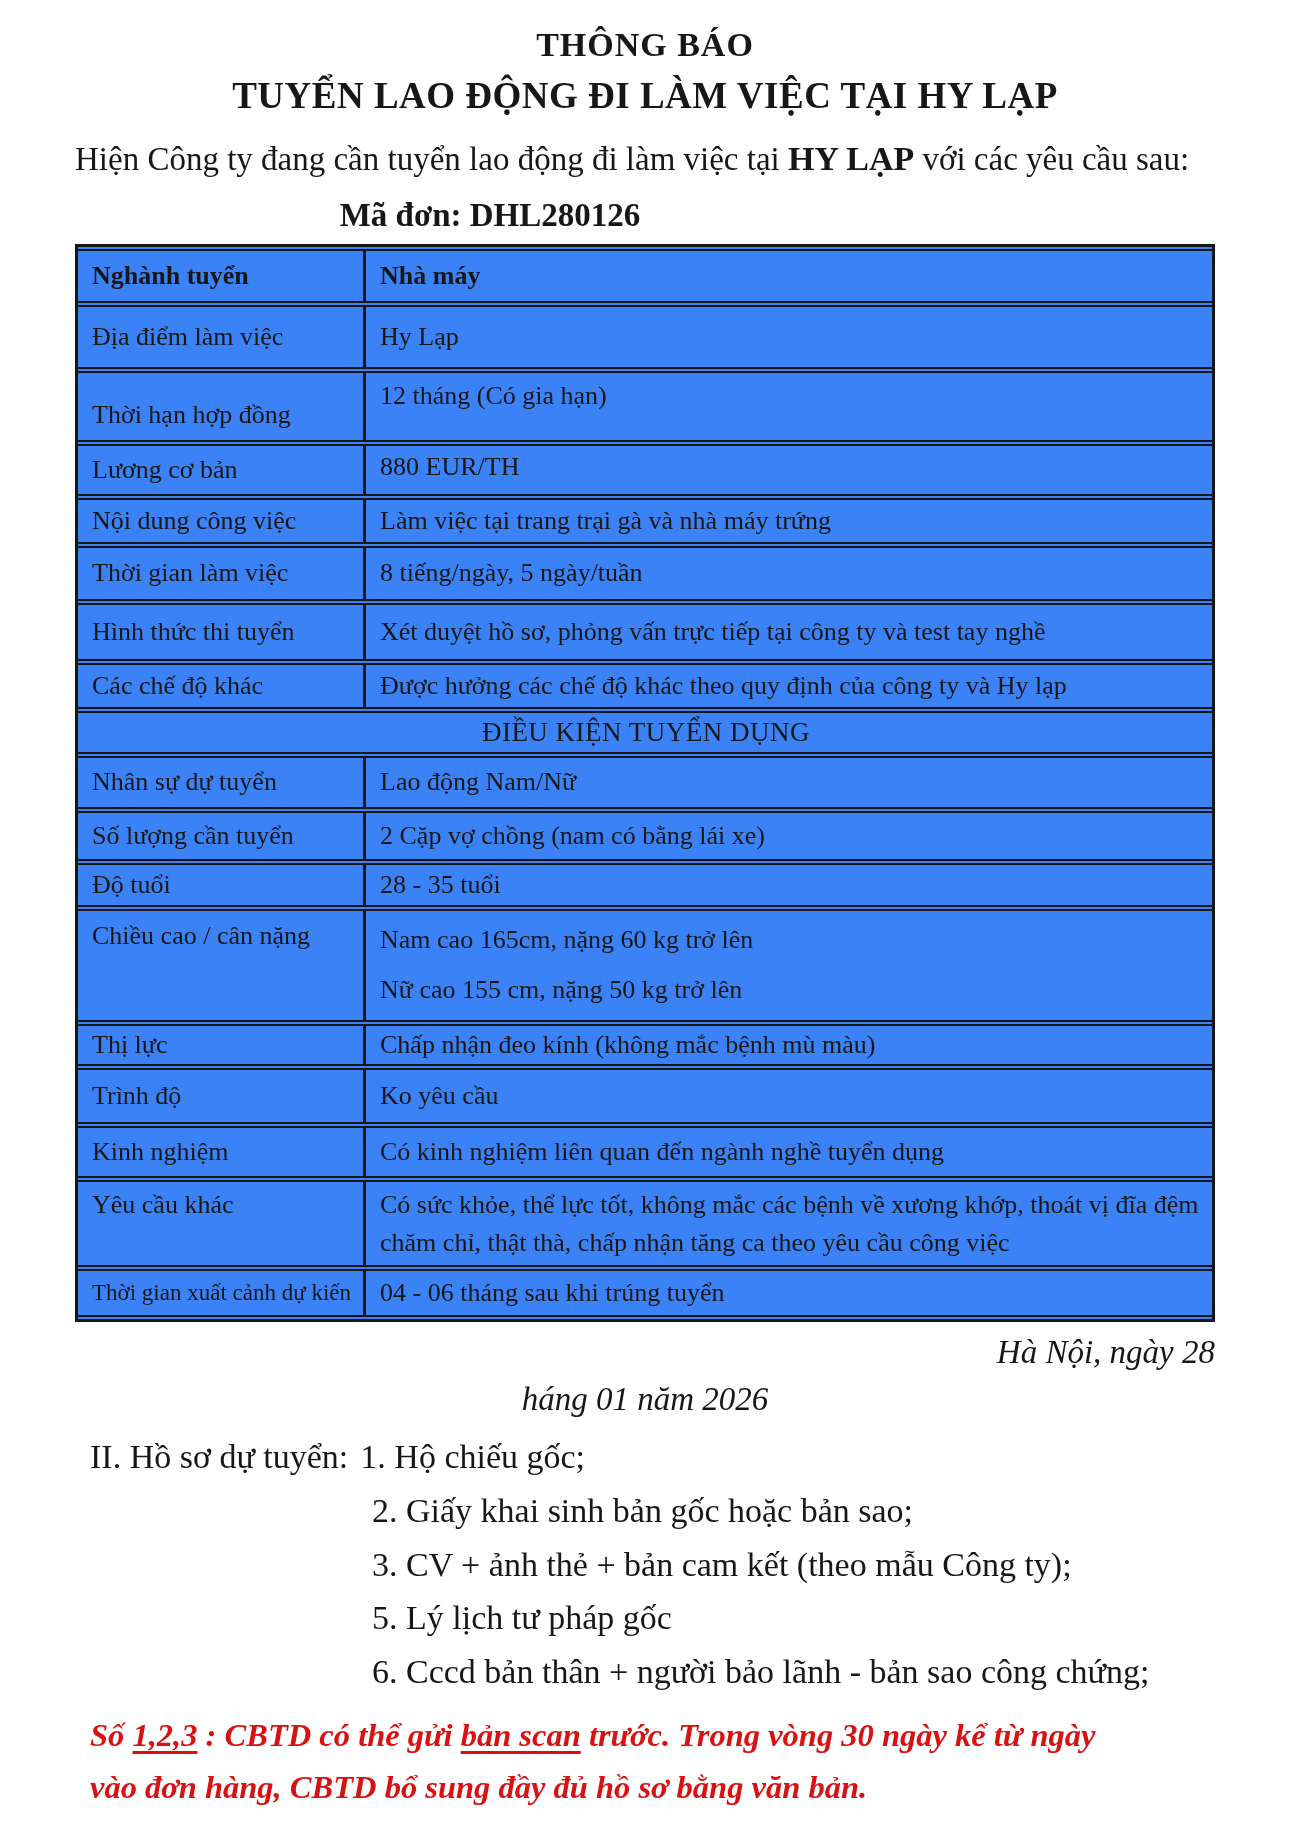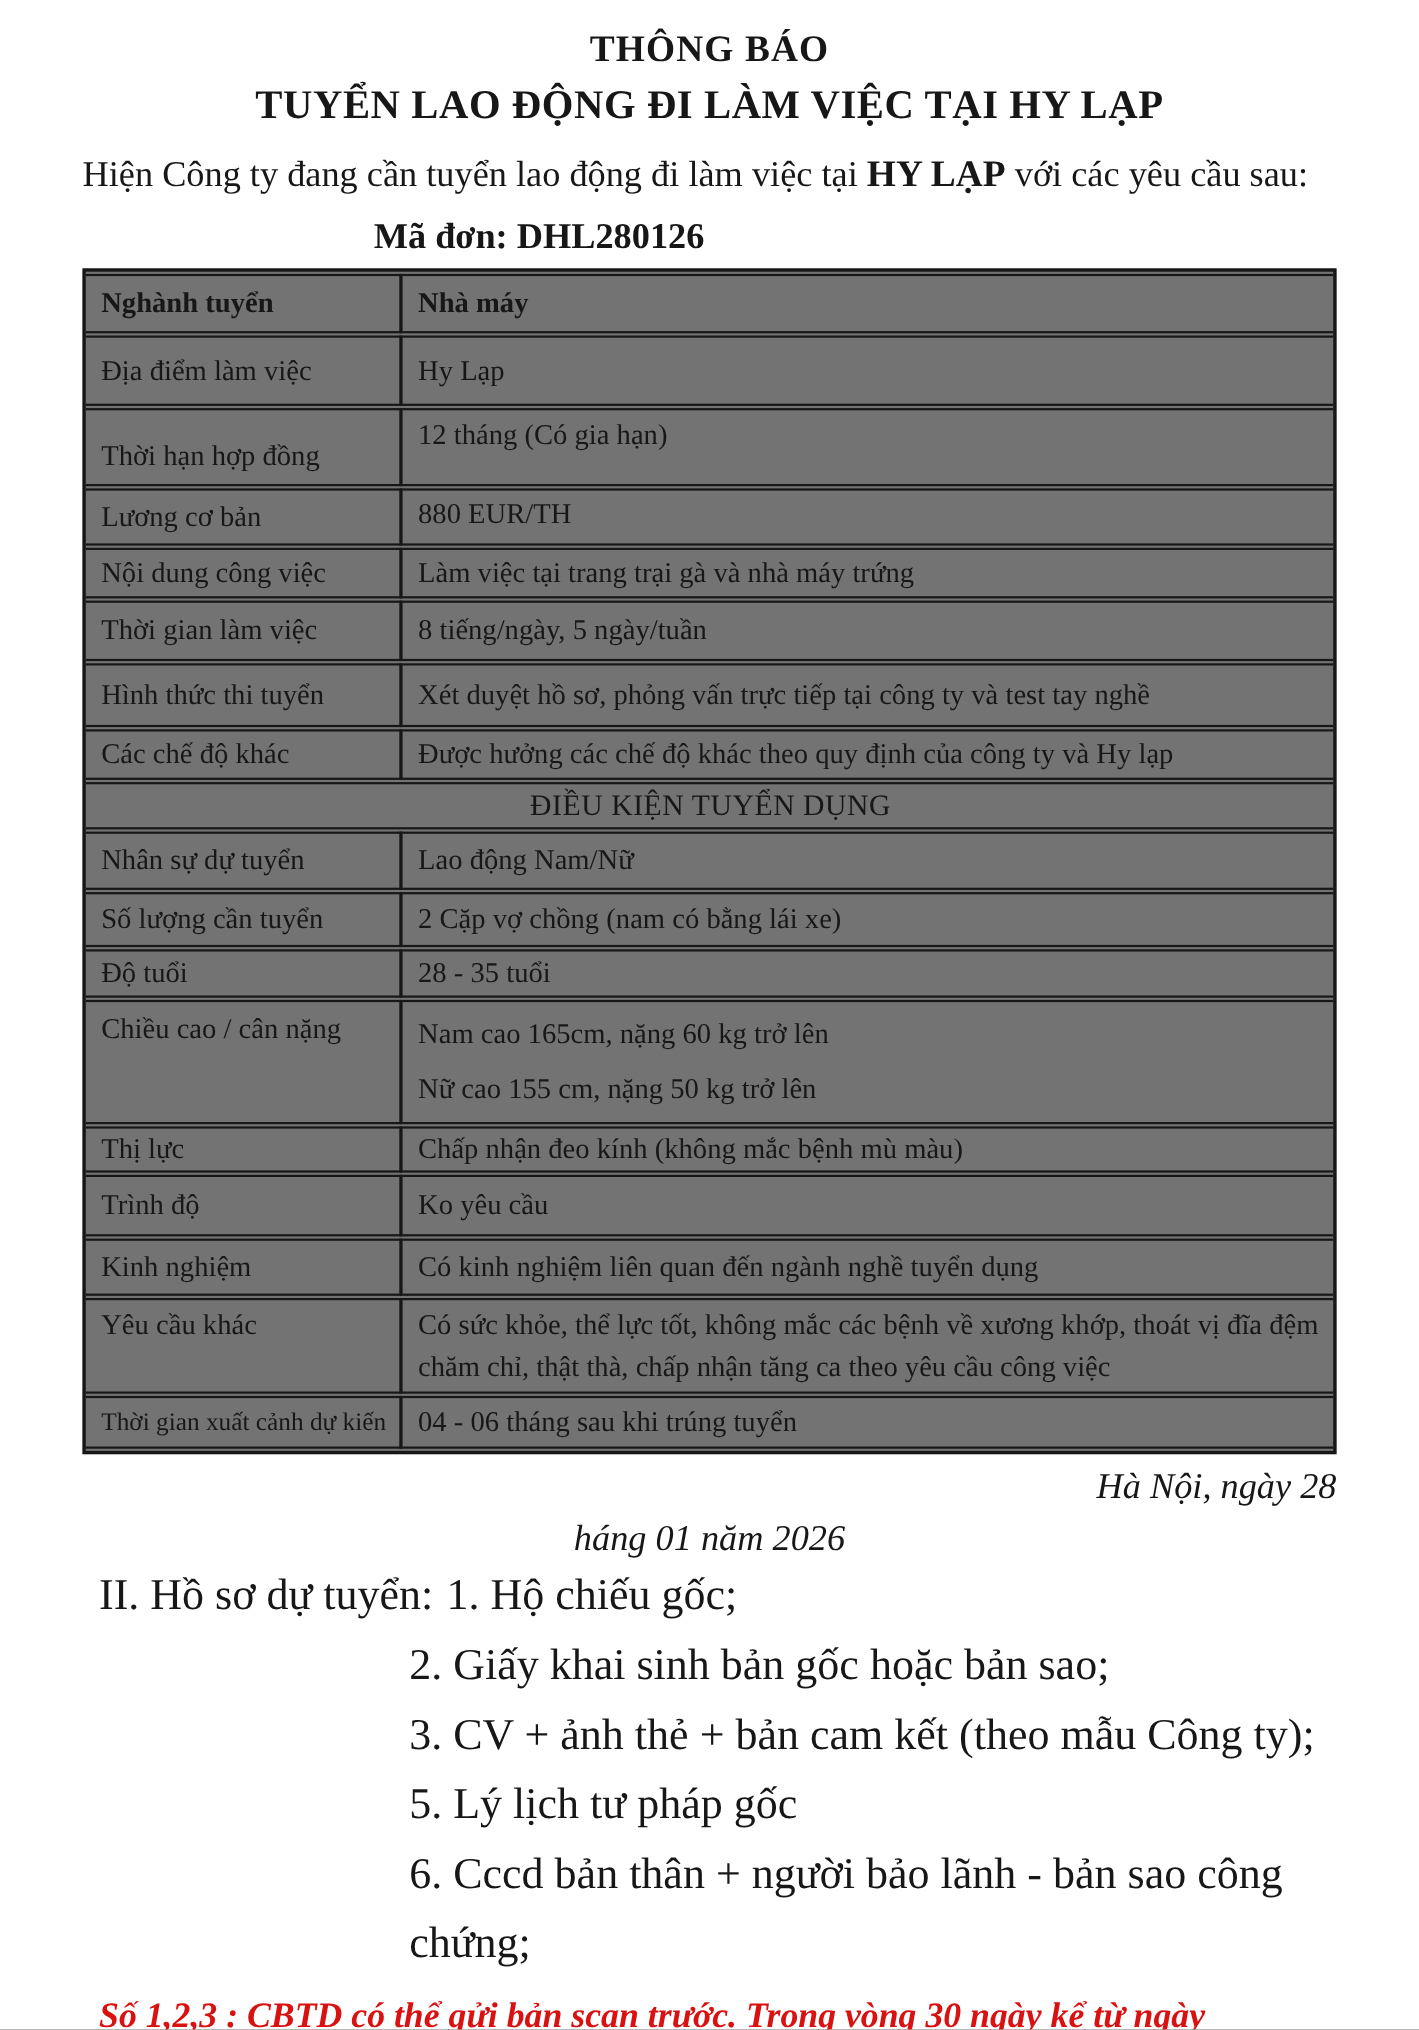--- a/index.html
+++ b/index.html
@@ -24,21 +24,21 @@
     font-size:33px;line-height:1.5;margin-top:16px;
   }
   .intro b{font-size:34px;}
   .order-code{
     width:830px;text-align:center;font-weight:bold;font-size:33px;
     margin:12px 0 10px 0;
   }
 
   .tbl-wrap{
     border:3px solid #171717;
-    background:#737373;
+    background:#3b82f6;
   }
   table.doc{
     width:100%;
     border-collapse:separate;
     border-spacing:0 2px;
     font-size:26px;
   }
   table.doc td{
     border-top:2px solid #171717;
     border-bottom:2px solid #171717;
@@ -65,21 +65,21 @@
 
   .date1{
     text-align:right;font-style:italic;font-size:33px;
     margin-top:12px;
   }
   .date2{
     text-align:center;font-style:italic;font-size:33px;
     margin-top:10px;
   }
 
-  .docs{font-size:40px;line-height:1.58;margin-top:0;}
+  .docs{font-size:34px;line-height:1.58;margin-top:12px;}
   .docs .row{padding-left:15px;}
   .docs .indent{padding-left:297px;}
   .docs .lead{display:inline;}
   .docs .first-item{display:inline;padding-left:12px;}
 
   .note{
     color:#d91111;
     font-weight:bold;font-style:italic;
     font-size:32.5px;line-height:1.62;
     margin-top:10px;padding-left:15px;

